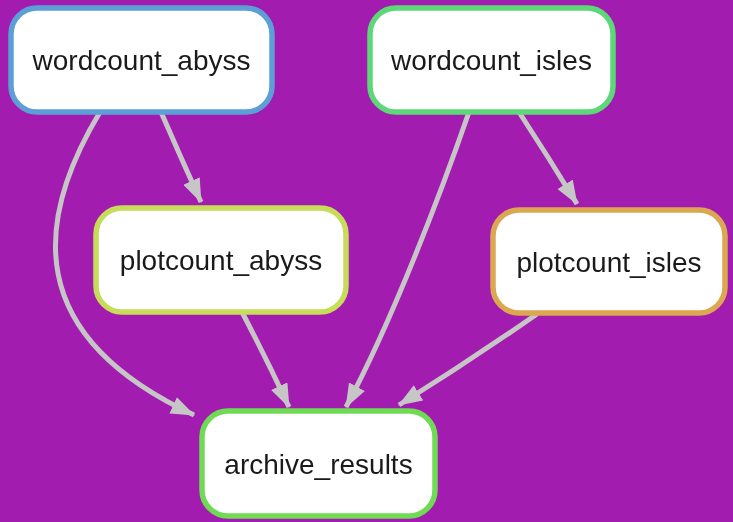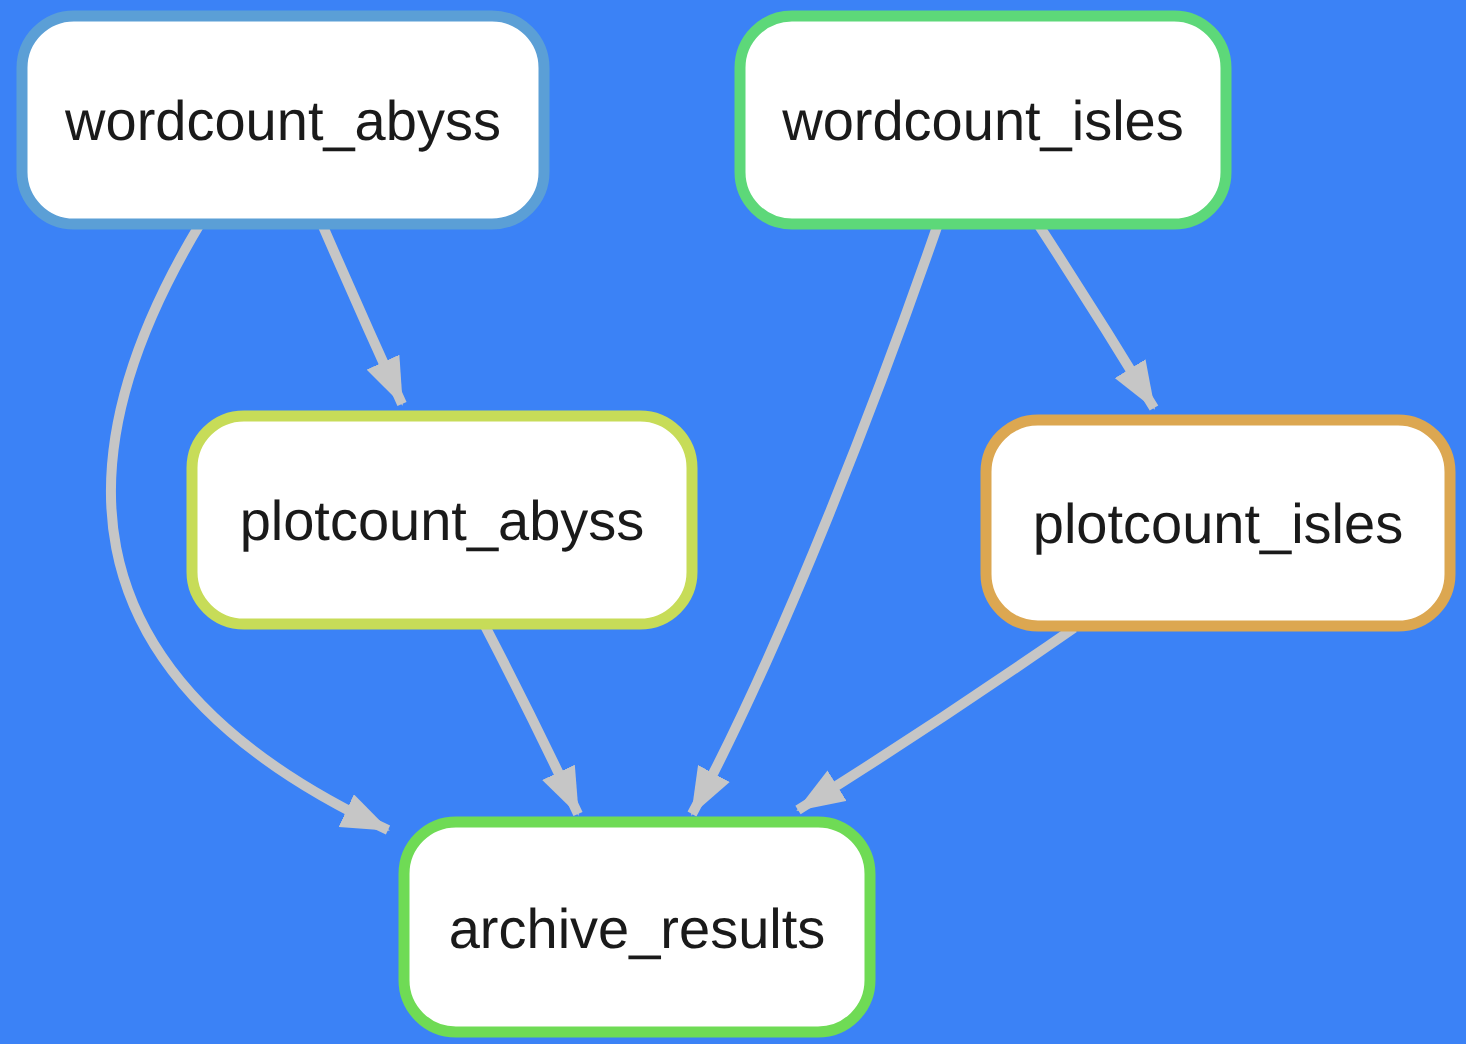--- a/index.html
+++ b/index.html
@@ -4,21 +4,21 @@
 <style>
   html, body {
     margin: 0;
     padding: 0;
     background: #FFFFFF;
   }
   .canvas {
     position: relative;
     width: 733px;
     height: 522px;
-    background: #3b82f6;
+    background: #a21caf;
     overflow: hidden;
   }
   svg { display: block; }
   .edge {
     fill: none;
     stroke-width: 5;
     stroke-linecap: butt;
   }
   .node-box {
     fill: #FFFFFF;

